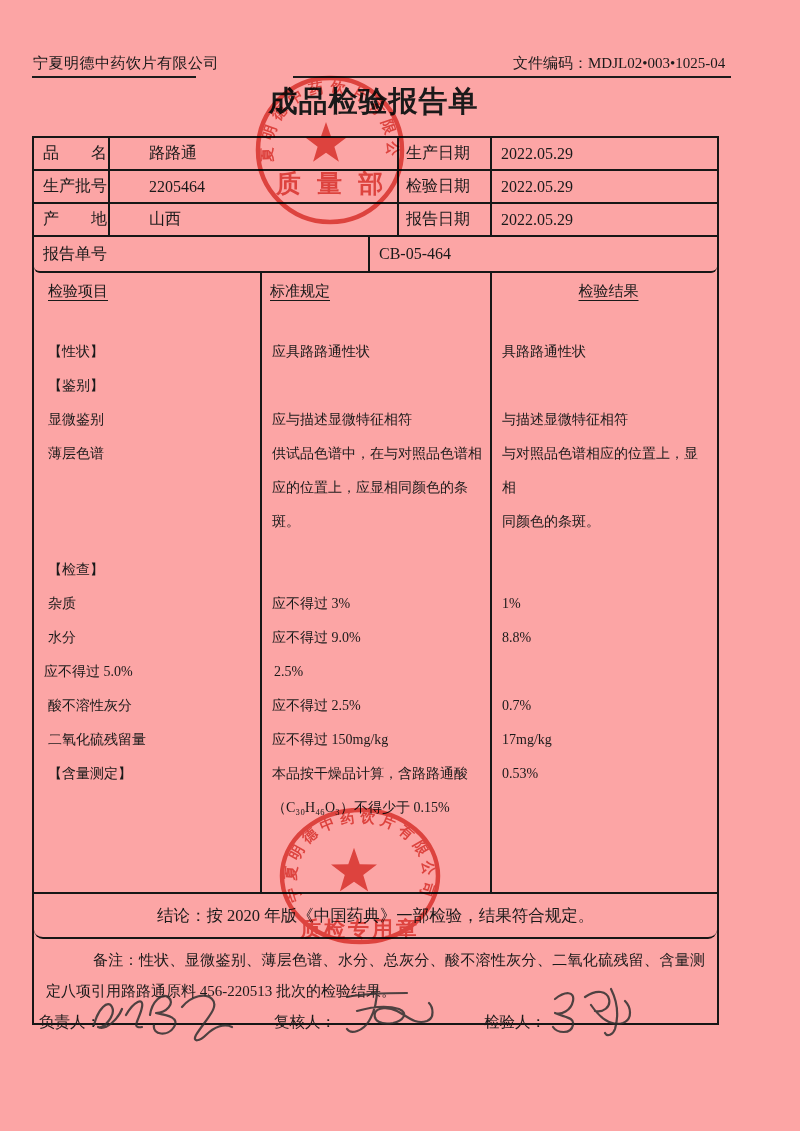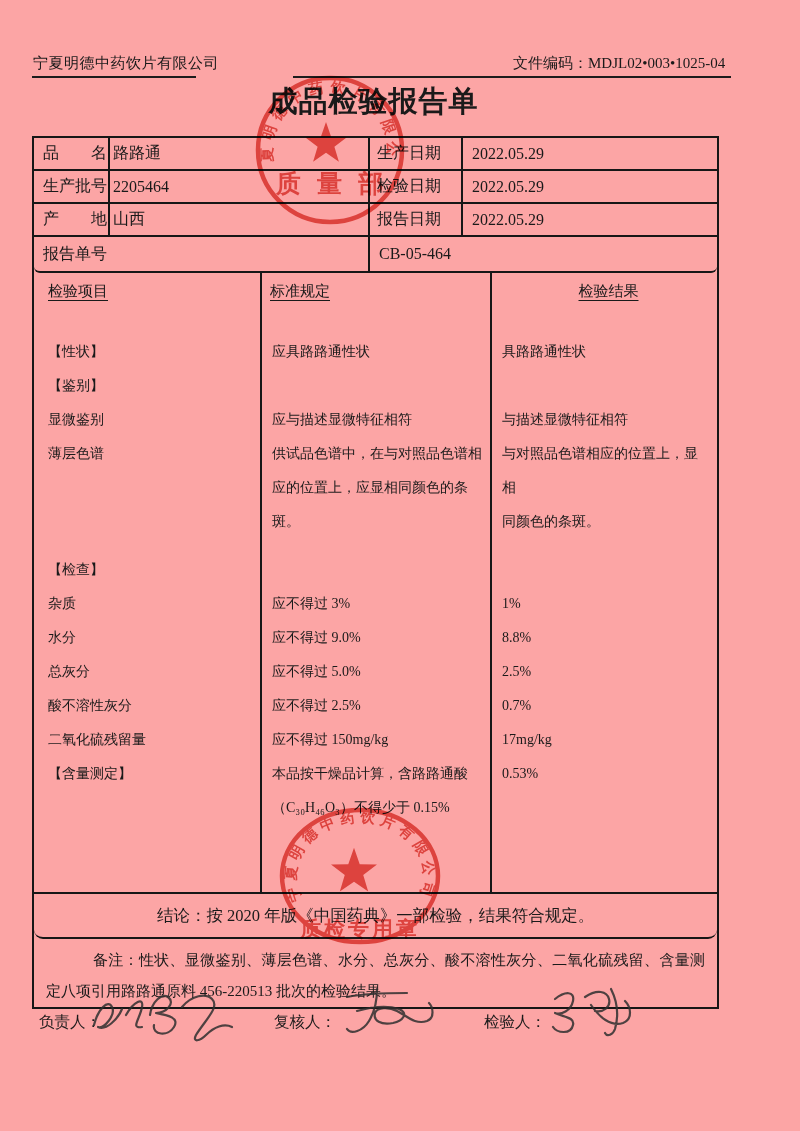--- a/index.html
+++ b/index.html
@@ -14,42 +14,42 @@
   .rule-left{left:32px;width:164px;}
   .rule-right{left:293px;width:438px;}
   .title{position:absolute;left:32px;top:82px;width:683px;text-align:center;
          font-size:29px;font-weight:bold;letter-spacing:1px;}
   
   .report-table{position:absolute;left:32px;top:136px;width:683px;border:2px solid #161616;box-sizing:content-box;}
   .irow{display:flex;border-bottom:2px solid #161616;height:31px;align-items:center;font-size:16px;}
   .irow.last{height:34px;border-radius:6px;}
   .icell{height:100%;display:flex;align-items:center;box-sizing:border-box;}
   .ic1{width:76px;border-right:2px solid #161616;padding-left:9px;}
-  .ic2{width:260px;border-right:2px solid #161616;padding-left:3px;}
+  .ic2{width:260px;border-right:2px solid #161616;padding-left:10px;margin-left:29px;}
   .ic3{width:93px;border-right:2px solid #161616;padding-left:7px;}
   .ic4{flex:1;padding-left:9px;}
   .ic12{width:336px;border-right:2px solid #161616;padding-left:9px;}
   
   .mbody{position:relative;height:619px;border-bottom:2px solid #161616;font-size:14px;}
   .vline{position:absolute;top:0;bottom:0;width:2px;background:#161616;}
   .vline1{left:226px;} .vline2{left:456px;}
   .mhead{display:flex;height:62px;padding-top:9px;box-sizing:border-box;font-size:15px;}
   .mh1{width:228px;padding-left:14px;box-sizing:border-box;}
   .mh2{width:230px;margin-left:8px;}
   .mh3{flex:1;text-align:center;}
   .mhead span{text-decoration:underline;text-underline-offset:4px;}
   .mrow{display:flex;line-height:34px;}
   .mrow.spacer{height:14px;}
   .mc1{width:228px;padding-left:14px;box-sizing:border-box;}
   .mc2{width:230px;padding:0 8px 0 10px;box-sizing:border-box;white-space:pre-line;}
   .mc3{flex:1;padding:0 6px 0 10px;box-sizing:border-box;white-space:pre-line;}
   
   .concl{height:43px;border-bottom:2px solid #161616;display:flex;align-items:center;
          justify-content:center;font-size:16.5px;border-radius:9px;}
-  .remark{padding:6px 12px 0;font-size:15px;line-height:31px;text-align:justify;text-indent:47px;}
+  .remark{padding:6px 12px 16px;font-size:15px;line-height:31px;text-align:justify;text-indent:47px;}
   
   .sig-label{position:absolute;top:1012px;font-size:15.5px;}
   .sig-l1{left:39px;} .sig-l2{left:274px;} .sig-l3{left:484px;}
   .sig{position:absolute;}
   .sig path{stroke:#2f2f2f;stroke-width:2.2;fill:none;stroke-linecap:round;stroke-linejoin:round;opacity:.85;}
   .sig1{left:88px;top:985px;} .sig2{left:333px;top:983px;} .sig3{left:545px;top:983px;}
   
   .stamp{position:absolute;mix-blend-mode:multiply;opacity:.82;z-index:5;pointer-events:none;}
   .stamp-top{left:245px;top:65px;}
   .stamp-bottom{left:275px;top:798px;}
@@ -136,21 +136,20 @@
         <div class="mc1">杂质</div>
         <div class="mc2">应不得过 3%</div>
         <div class="mc3">1%</div>
       </div>
       <div class="mrow">
         <div class="mc1">水分</div>
         <div class="mc2">应不得过 9.0%</div>
         <div class="mc3">8.8%</div>
       </div>
       <div class="mrow">
-        <div class="mc1">总灰分</div>
         <div class="mc2">应不得过 5.0%</div>
         <div class="mc3">2.5%</div>
       </div>
       <div class="mrow">
         <div class="mc1">酸不溶性灰分</div>
         <div class="mc2">应不得过 2.5%</div>
         <div class="mc3">0.7%</div>
       </div>
       <div class="mrow">
         <div class="mc1">二氧化硫残留量</div>

